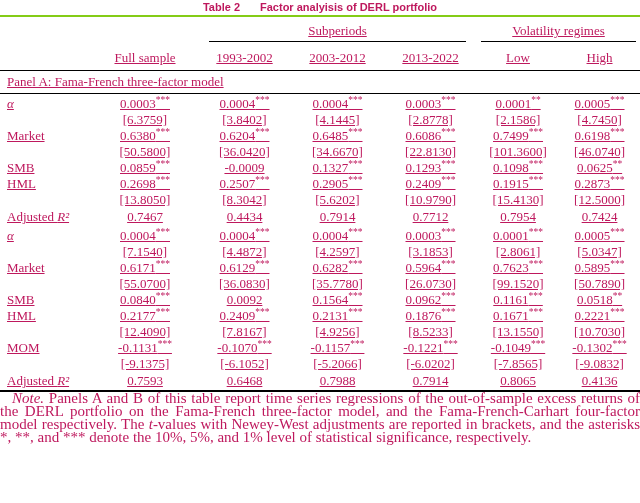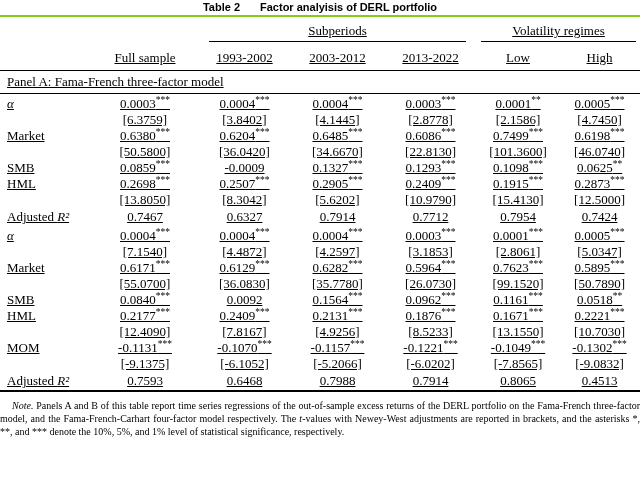--- a/index.html
+++ b/index.html
@@ -1,17 +1,17 @@
 <!DOCTYPE html>
 <html><head>
 <meta charset="utf-8">
 <style>
   html,body{margin:0;padding:0;background:#fff;}
   .page{
-    position:relative;width:640px;height:503px;background:#ffffff;color:#000000;
+    position:relative;width:640px;height:503px;background:#ffffff;color:#be185d;
     font-family:"Liberation Serif","DejaVu Serif",serif;overflow:hidden;box-sizing:border-box;
   }
   .caption{
     text-align:center;font-family:"Liberation Sans","DejaVu Sans",sans-serif;
     font-weight:bold;font-size:11px;line-height:14px;padding-top:0;margin:0 0 1px 0;
   }
   .cap-text{margin-left:20px;}
   table.tbl{
     width:640px;border-collapse:collapse;table-layout:fixed;
     border-top:2px solid #84cc16;border-bottom:2px solid #000;
@@ -26,21 +26,21 @@
   .cols-row th{height:24px;vertical-align:bottom;padding-bottom:4px;border-bottom:1px solid #000;}
   tr.panel-title td{text-align:left;height:22px;vertical-align:middle;border-bottom:1px solid #000;padding-left:7px;}
   tr.panel-title.second td{border-top:1px solid #000;}
   td.lbl{text-align:left;padding-left:7px;}
   tr.est td,tr.tst td{height:16px;line-height:16px;}
   tr.adj td{height:18px;line-height:18px;}
   tr.first-data td{padding-top:2px;}
   .math{font-style:italic;}
   sup.stars{font-size:9.5px;line-height:0;}
   p.note{
-    width:640px;margin:7px 0 0 0;font-size:10px;line-height:13px;
+    width:640px;margin:0 0 0 0;font-size:15px;line-height:13px;
     text-align:justify;text-indent:12px;
   }
 </style>
 </head>
 <body>
 
 <div class="page">
 
   <div class="caption">
     <span class="cap-label">Table 2</span><span class="cap-text">Factor analyisis of DERL portfolio</span>
@@ -139,21 +139,21 @@
         <td class="tv">[13.8050]</td>
         <td class="tv">[8.3042]</td>
         <td class="tv">[5.6202]</td>
         <td class="tv">[10.9790]</td>
         <td class="tv">[15.4130]</td>
         <td class="tv">[12.5000]</td>
       </tr>
       <tr class="adj">
         <td class="lbl"><span>Adjusted </span><span class="math">R²</span></td>
         <td class="tv">0.7467</td>
-        <td class="tv">0.6327</td>
+        <td class="tv">0.4434</td>
         <td class="tv">0.7914</td>
         <td class="tv">0.7712</td>
         <td class="tv">0.7954</td>
         <td class="tv">0.7424</td>
       </tr>
     </tbody>
     <tbody>
       <tr class="est first-data">
         <td class="lbl"><span class="math">α</span></td>
         <td class="val">0.0004<sup class="stars">***</sup></td>
@@ -235,20 +235,20 @@
         <td class="tv">[-7.8565]</td>
         <td class="tv">[-9.0832]</td>
       </tr>
       <tr class="adj">
         <td class="lbl"><span>Adjusted </span><span class="math">R²</span></td>
         <td class="tv">0.7593</td>
         <td class="tv">0.6468</td>
         <td class="tv">0.7988</td>
         <td class="tv">0.7914</td>
         <td class="tv">0.8065</td>
-        <td class="tv">0.4513</td>
+        <td class="tv">0.4136</td>
       </tr>
     </tbody>
   </table>
 
   <p class="note"><span class="math">Note.</span><span> Panels A and B of this table report time series regressions of the out-of-sample excess returns of the DERL portfolio on the Fama-French three-factor model, and the Fama-French-Carhart four-factor model respectively. The </span><span class="math">t</span><span>-values with Newey-West adjustments are reported in brackets, and the asterisks *, **, and *** denote the 10%, 5%, and 1% level of statistical significance, respectively.</span></p>
 
 </div>
 
 </body></html>

